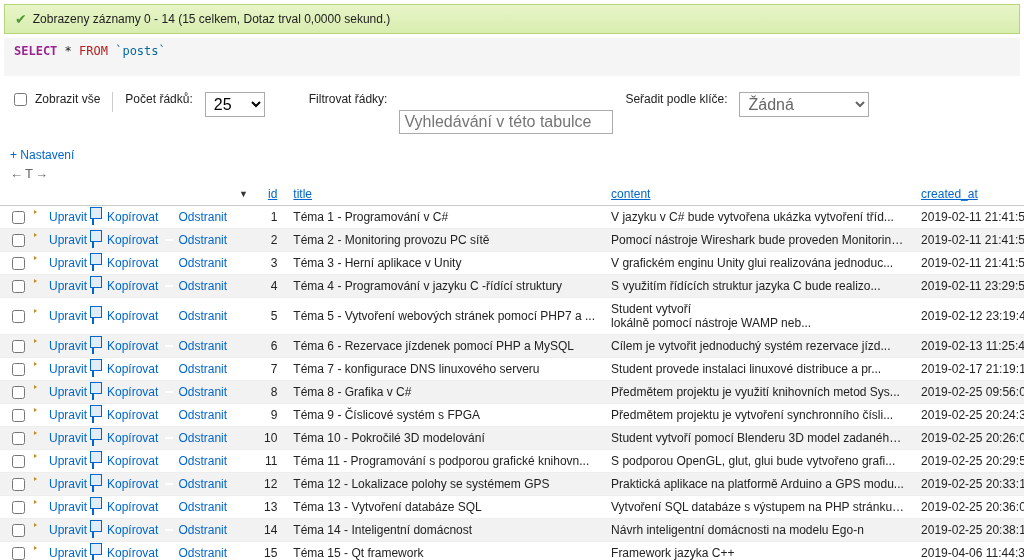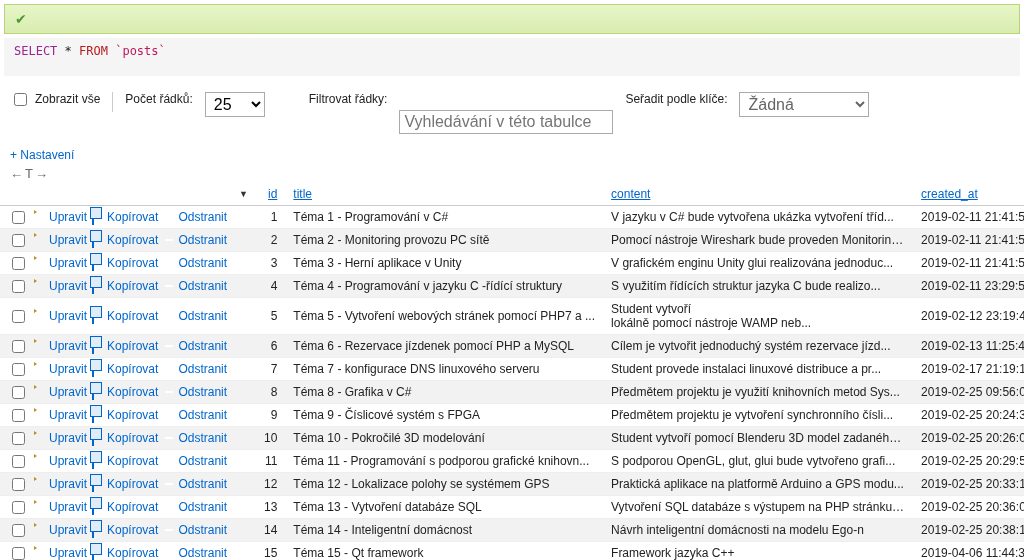--- a/index.html
+++ b/index.html
@@ -2,23 +2,23 @@
 <html><head>
 <meta charset="utf-8">
 <style>
 * { margin: 0; padding: 0; box-sizing: border-box; }
 body { font-family: sans-serif; font-size: 12px; color: #222; background: #fff; width: 1024px; }
 
 .success-banner { background: linear-gradient(#e8f5c8, #d8edb0); border: 1px solid #b8d478; padding: 6px 10px; margin: 4px; display: flex; align-items: center; gap: 6px; }
 .success-banner .check { color: #4a9b2e; font-size: 14px; }
 
 .query-box { background: #f5f5f5; padding: 6px 10px 18px; margin: 0 4px 4px; font-family: monospace; font-size: 12px; }
-.kw1 { color: #9b2393; }
+.kw1 { color: #9b2393; font-weight: bold; }
 .kw2 { color: #b91c1c; }
-.tbl { color: #be185d; }
+.tbl { color: #0369a1; }
 
 .controls { display: flex; align-items: flex-start; gap: 12px; padding: 12px 10px; }
 .controls label { display: flex; align-items: center; gap: 4px; }
 .divider { width: 1px; height: 20px; background: #ccc; }
 select, input[type="text"] { border: 1px solid #aaa; padding: 2px 4px; font-size: 16px; background: #fff; }
 select { min-width: 60px; padding-right: 16px; }
 .filter-input { width: 214px; color: #7f1d1d; margin-top: 18px; }
 .sort-select { width: 130px; color: #666; }
 
 .settings-link { color: #0066cc; cursor: pointer; padding: 2px 10px; }
@@ -46,20 +46,21 @@
 .col-id { width: 30px; text-align: right; }
 .col-title { width: 320px; max-width: 320px; }
 .col-content { width: 310px; max-width: 310px; }
 .col-created { width: 140px; }
 </style>
 </head>
 <body>
 
 <div class="success-banner">
   <span class="check">✔</span>
+  <span>Zobrazeny záznamy 0 - 14 (15 celkem, Dotaz trval 0,0000 sekund.)</span>
 </div>
 
 <div class="query-box">
   <span class="kw1">SELECT</span><span> * </span><span class="kw2">FROM</span><span class="tbl"> `posts`</span>
 </div>
 
 <div class="controls">
   <label>
     <input type="checkbox" class="cb" style="">
     <span>Zobrazit vše</span>

